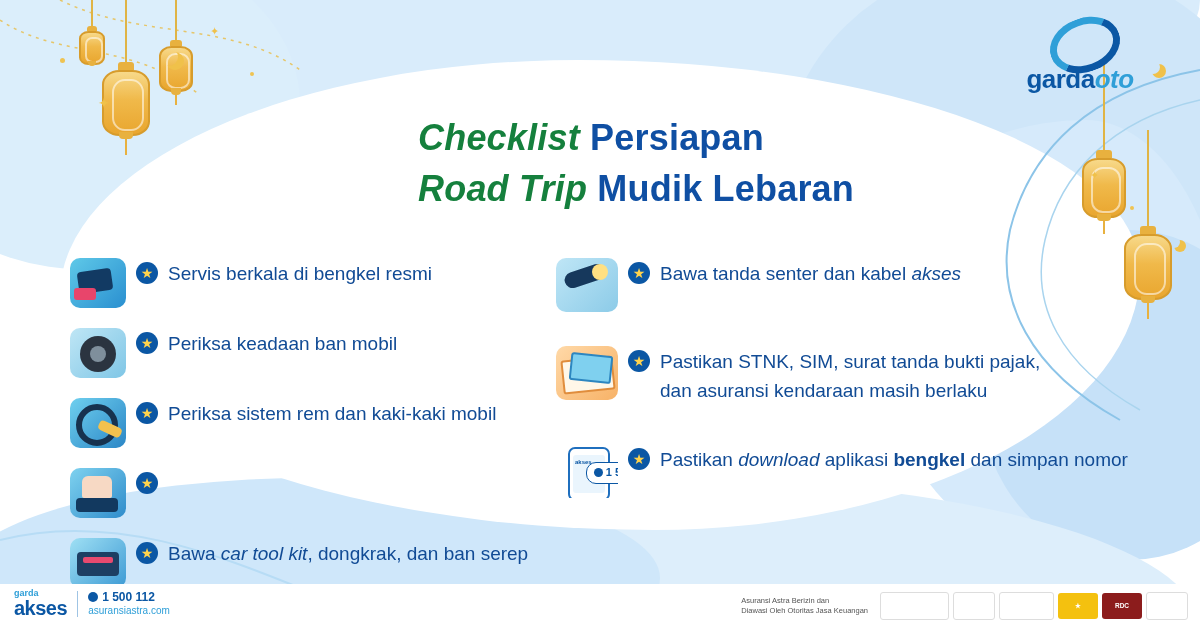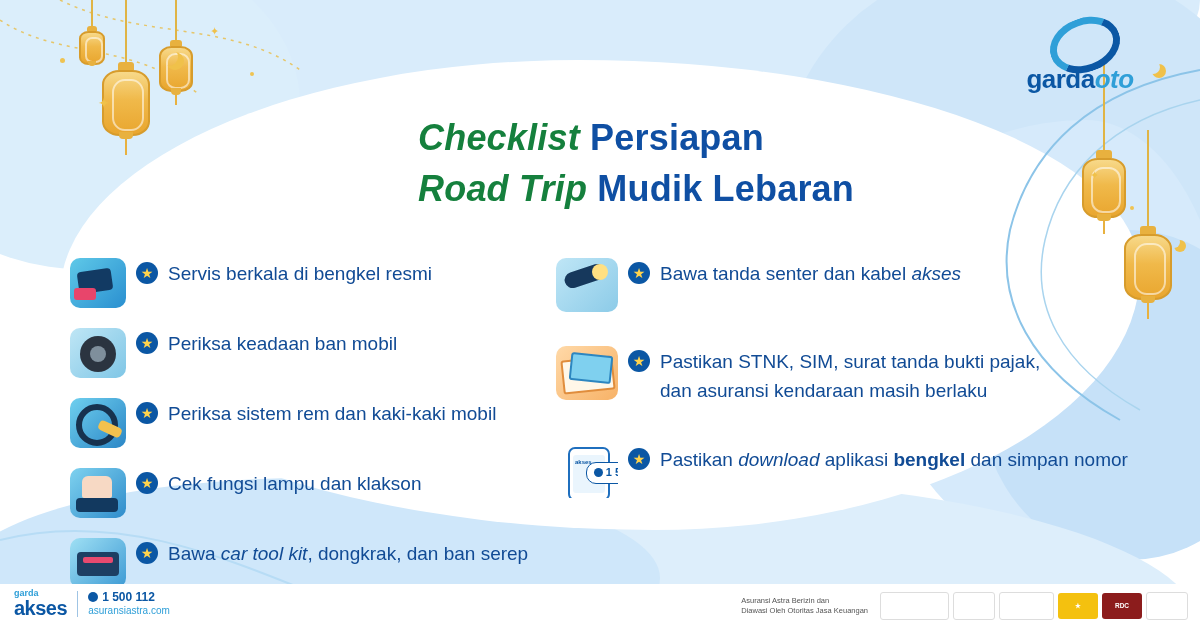--- a/index.html
+++ b/index.html
@@ -277,21 +277,20 @@
 
     <div class="row">
       <div class="thumb t3"></div>
       <div class="badge">★</div>
       <div class="txt">Periksa sistem rem dan kaki-kaki mobil</div>
     </div>
 
     <div class="row">
       <div class="thumb t4"></div>
       <div class="badge">★</div>
-      <div class="txt">Cek fungsi lampu dan klakson</div>
     </div>
 
     <div class="row">
       <div class="thumb t5"></div>
       <div class="badge">★</div>
       <div class="txt"><span>Bawa </span><i>car tool kit</i><span>, dongkrak, dan ban serep</span></div>
     </div>
 
   </div>
 

